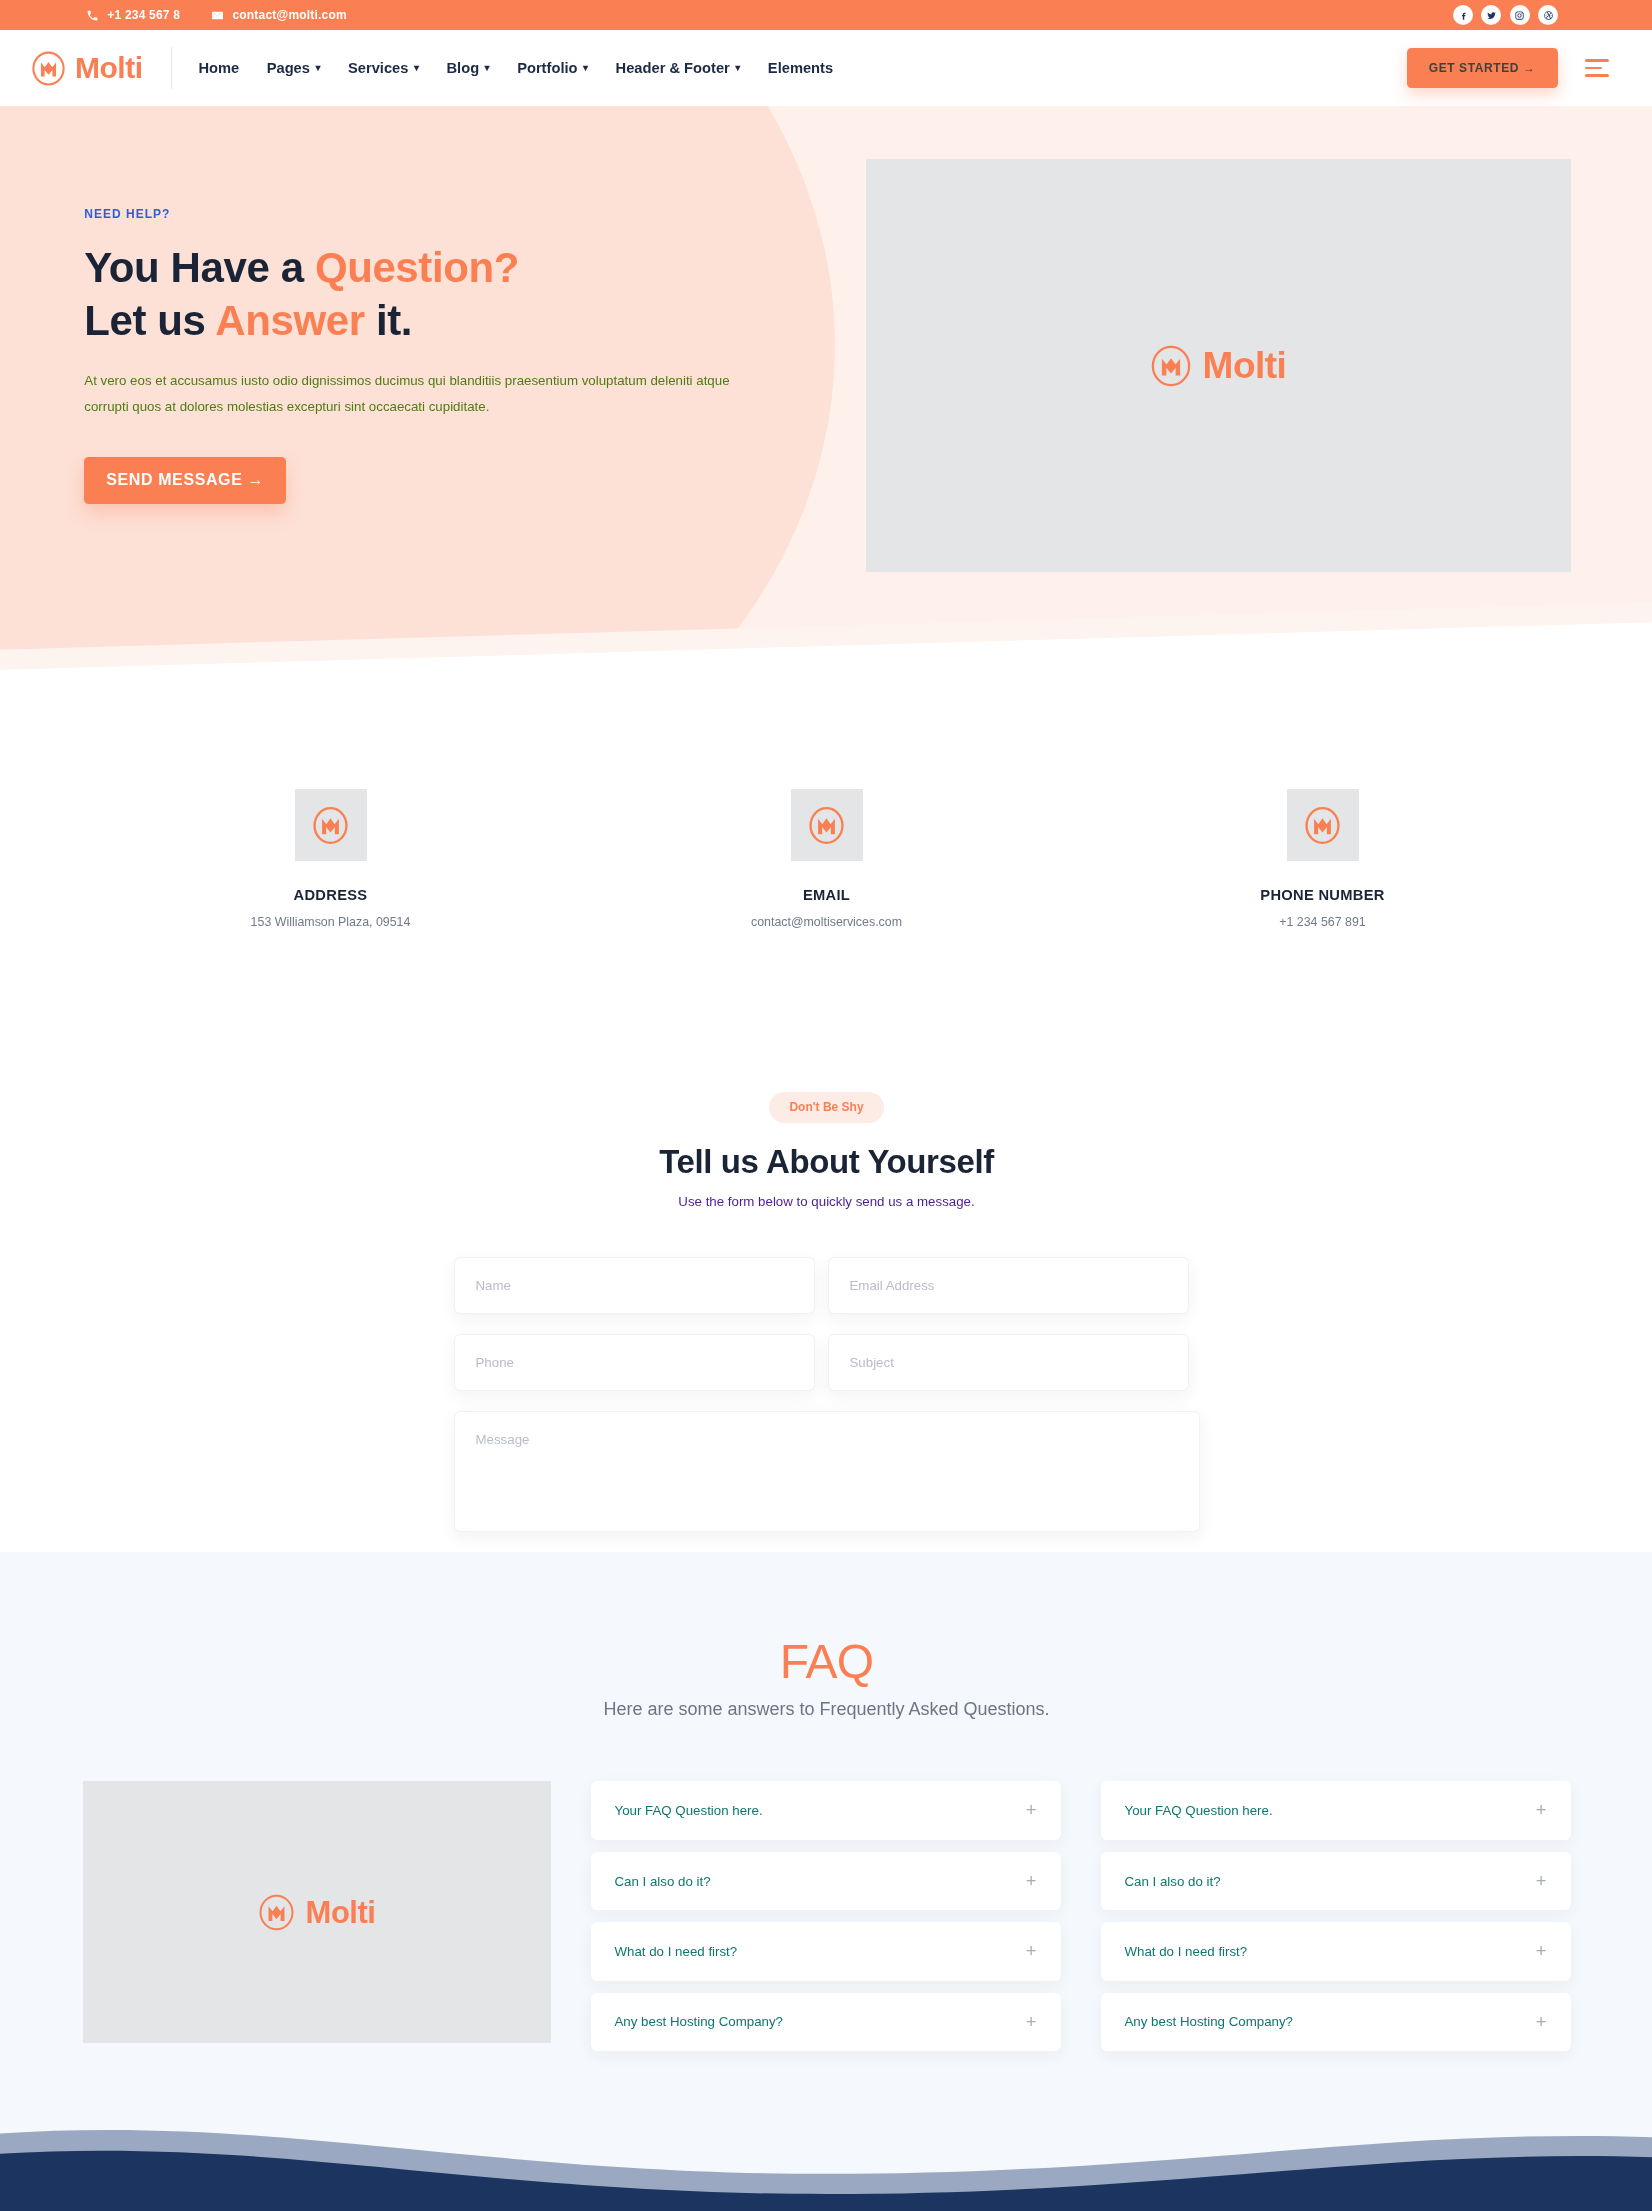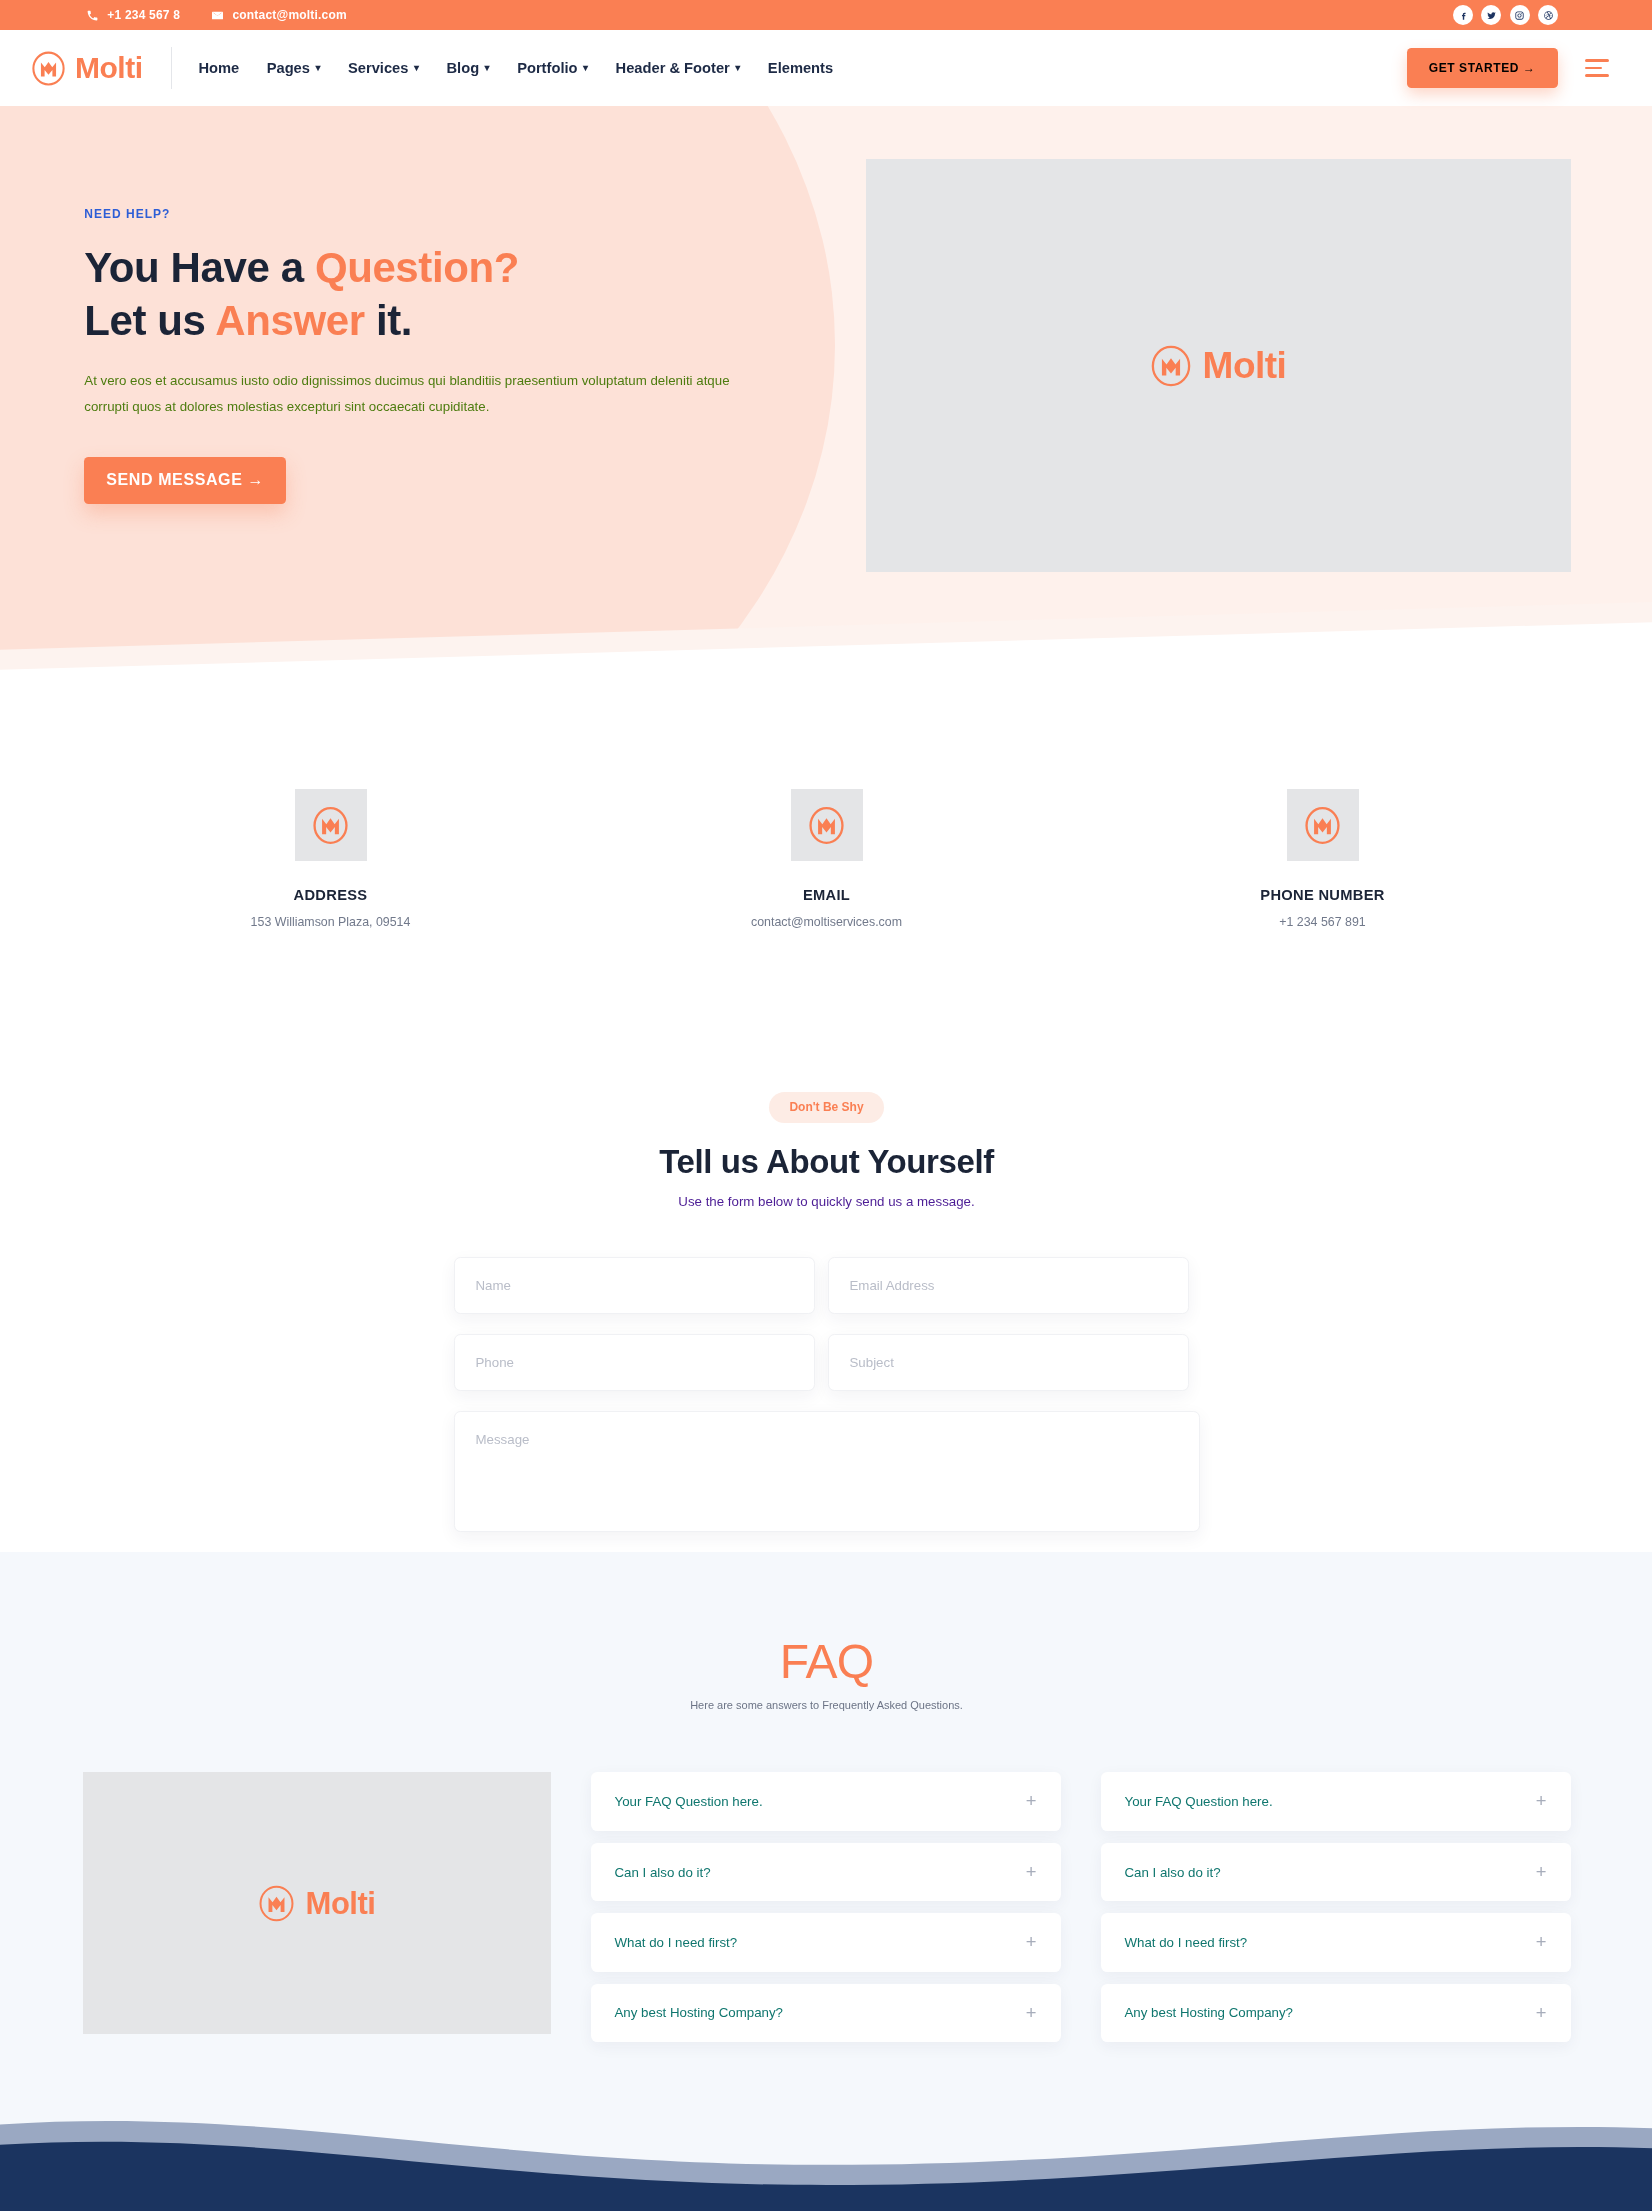--- a/index.html
+++ b/index.html
@@ -34,21 +34,21 @@
   }
   .brand{ display:flex; align-items:center; gap:9.2px; margin-left:-9.2px;}
   .brand .mark{ width:35px;height:35px; }
   .brand .word{ font-size:30px; font-weight:800; color:#fa7f53; letter-spacing:-0.5px; line-height:1; }
   .nav-div{ width:0.9px; height:42px; background:#e4e6ea; margin:0 26px 0 29px; }
   .menu{ display:flex; align-items:center; gap:27.5px; }
   .menu-item{ display:flex; align-items:center; gap:5.5px; font-size:14.7px; font-weight:600; color:#1d2a45; white-space:nowrap; cursor:pointer;}
   .caret{ font-size:10px; color:#1d2a45; line-height:1;}
   .nav-right{ margin-left:auto; display:flex; align-items:center; gap:24px; }
   .btn-started{
-    background:#fa7f53; color:#000000; border:none; border-radius:4.6px;
+    background:#fa7f53; color:#404040; border:none; border-radius:4.6px;
     padding:13px 22px; font-size:12px; font-weight:800; letter-spacing:0.6px;
     cursor:pointer; font-family:inherit;
     box-shadow:0 6.4px 14.7px rgba(250,127,83,.32);
   }
   .burger{ display:flex; flex-direction:column; gap:4.6px; cursor:pointer; padding:3.7px;}
   .burger i{ display:block; height:2.8px; background:#fa7f53; border-radius:1.8px;}
   .burger i:nth-child(1){width:24px;}
   .burger i:nth-child(2){width:16.5px;}
   .burger i:nth-child(3){width:24px;}
 
@@ -105,21 +105,21 @@
     padding:20px 21px; font-size:13.3px; color:#1b2437; font-family:inherit;
     outline:none; width:361px;
   }
   .fi::placeholder{ color:#b9bdc8; }
   .fi.full{ width:746px; height:121px; resize:none; }
 
   
   .faq{ background:#f5f8fc; padding:84px 0 0; margin-top:20px; position:relative;}
   .faq-head{ text-align:center;}
   .faq-h2{ font-size:48px; font-weight:500; color:#fa7f53; letter-spacing:-0.9px; line-height:1.1;}
-  .faq-sub{ margin-top:11px; font-size:11px; color:#6c7486;}
+  .faq-sub{ margin-top:11px; font-size:18px; color:#6c7486;}
   .faq-grid{ width:1488px; margin:61px auto 0; display:flex; gap:40px; padding-bottom:55px;}
   .faq-img{ width:468px; height:262px; }
   .faq-img .mark{width:37px;height:37px;}
   .faq-img .word{font-size:31px;}
   .faq-col{ flex:1; display:flex; flex-direction:column; gap:12px;}
   .acc{
     background:#fff; border-radius:6.4px; box-shadow:0 4.6px 14.7px rgba(31,45,78,.05);
     padding:20px 24px; display:flex; align-items:center; cursor:pointer;
   }
   .acc-q{ font-size:13.3px; color:#0f766e;}

